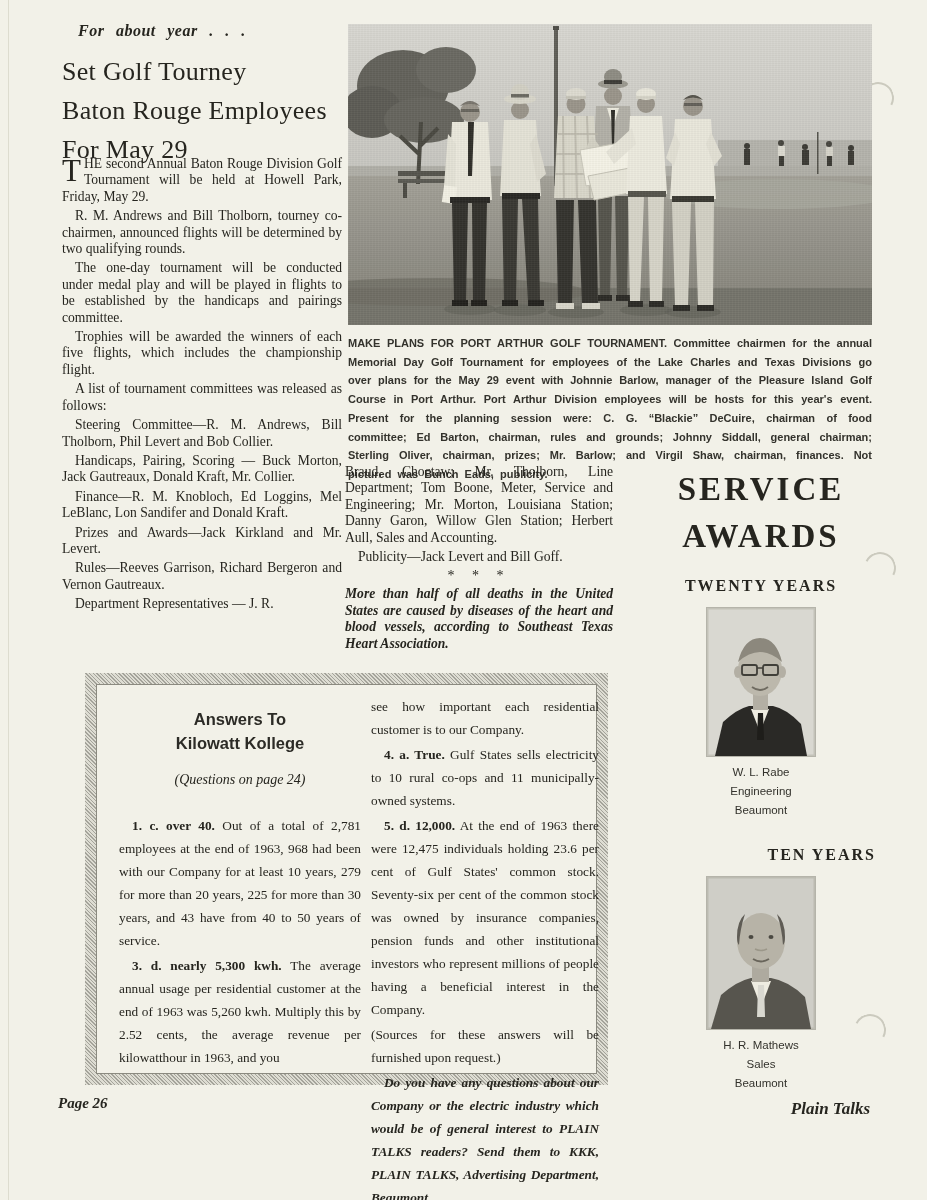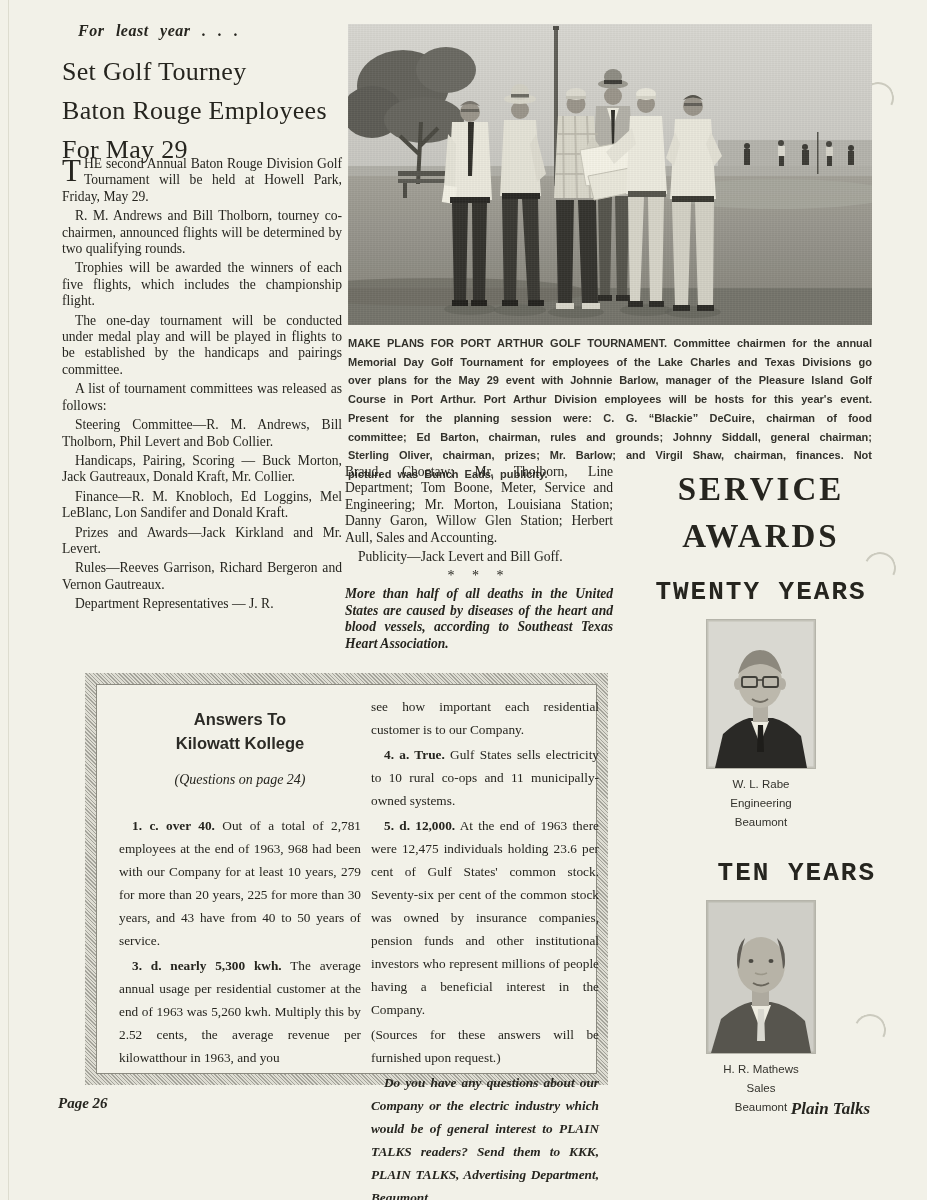--- a/index.html
+++ b/index.html
@@ -35,21 +35,21 @@
     background:
       repeating-linear-gradient(0deg, rgba(255,255,255,.05) 0 1px, rgba(0,0,0,.04) 1px 2px),
       repeating-linear-gradient(90deg, rgba(255,255,255,.04) 0 1px, rgba(0,0,0,.03) 1px 3px); }
   .caption { position:absolute; left:348px; top:334px; width:524px;
              font-family:"Liberation Sans", sans-serif; font-weight:700; font-size:11px;
              line-height:18.7px; text-align:justify; color:#33322c; word-spacing:3px; }
 
   
   .service { position:absolute; left:646px; top:466px; width:230px; text-align:center; }
   .svc-line { font-size:33px; line-height:47px; letter-spacing:3px; font-weight:600; }
-  .svc-heading { font-size:26px; letter-spacing:2px; font-weight:600; margin-top:17px;font-family:Liberation Mono, monospace; }
+  .svc-heading { font-size:16px; letter-spacing:2px; font-weight:600; margin-top:17px; }
   .portrait { display:block; margin:13px auto 7px; box-shadow:0 0 0 1px #b5b4aa; }
   .plabel { font-family:"Liberation Sans", sans-serif; font-weight:400; font-size:11.5px; line-height:19px; color:#33322c; }
   .svc-heading.second { margin-top:26px;text-align:right; }
 
   
   .kbox { position:absolute; left:85px; top:673px; width:523px; height:412px; box-sizing:border-box;
           padding:11px;
           background:repeating-linear-gradient(45deg, #a4a39a 0, #a4a39a 1px, #deddd3 1px, #deddd3 2.6px); }
   .kbox-inner { position:relative; width:100%; height:100%; box-sizing:border-box;
                 background:#f2f1e8; border:1px solid #8b8a80; }
@@ -76,33 +76,33 @@
 </style>
 </head>
 <body>
 
 <div class="page">
   <div class="edge-line"></div>
   <div class="hole h1"></div>
   <div class="hole h2"></div>
   <div class="hole h3"></div>
 
-  <div class="kicker">For least year . . .</div>
+  <div class="kicker">For about year . . .</div>
 
   <h1 class="headline">
     <span>Set Golf Tourney</span>
     <span>Baton Rouge Employees</span>
     <span>For May 29</span>
   </h1>
 
   <div class="col1 bodycol">
     <p class="noind"><span class="dropcap">T</span><span>HE second Annual Baton Rouge Division Golf Tournament will be held at Howell Park, Friday, May 29.</span></p>
     <p class="ind">R. M. Andrews and Bill Tholborn, tourney co-chairmen, announced flights will be determined by two qualifying rounds.</p>
+    <p class="ind">The one-day tournament will be conducted under medal play and will be played in flights to be established by the handicaps and pairings committee.</p>
     <p class="ind">Trophies will be awarded the winners of each five flights, which includes the championship flight.</p>
-    <p class="ind">The one-day tournament will be conducted under medal play and will be played in flights to be established by the handicaps and pairings committee.</p>
     <p class="ind">A list of tournament committees was released as follows:</p>
     <p class="ind">Steering Committee—R. M. Andrews, Bill Tholborn, Phil Levert and Bob Collier.</p>
     <p class="ind">Handicaps, Pairing, Scoring — Buck Morton, Jack Gautreaux, Donald Kraft, Mr. Collier.</p>
     <p class="ind">Finance—R. M. Knobloch, Ed Loggins, Mel LeBlanc, Lon Sandifer and Donald Kraft.</p>
     <p class="ind">Prizes and Awards—Jack Kirkland and Mr. Levert.</p>
     <p class="ind">Rules—Reeves Garrison, Richard Bergeron and Vernon Gautreaux.</p>
     <p class="ind">Department Representatives — J. R.</p>
   </div>
 
   <div class="photo-wrap">

